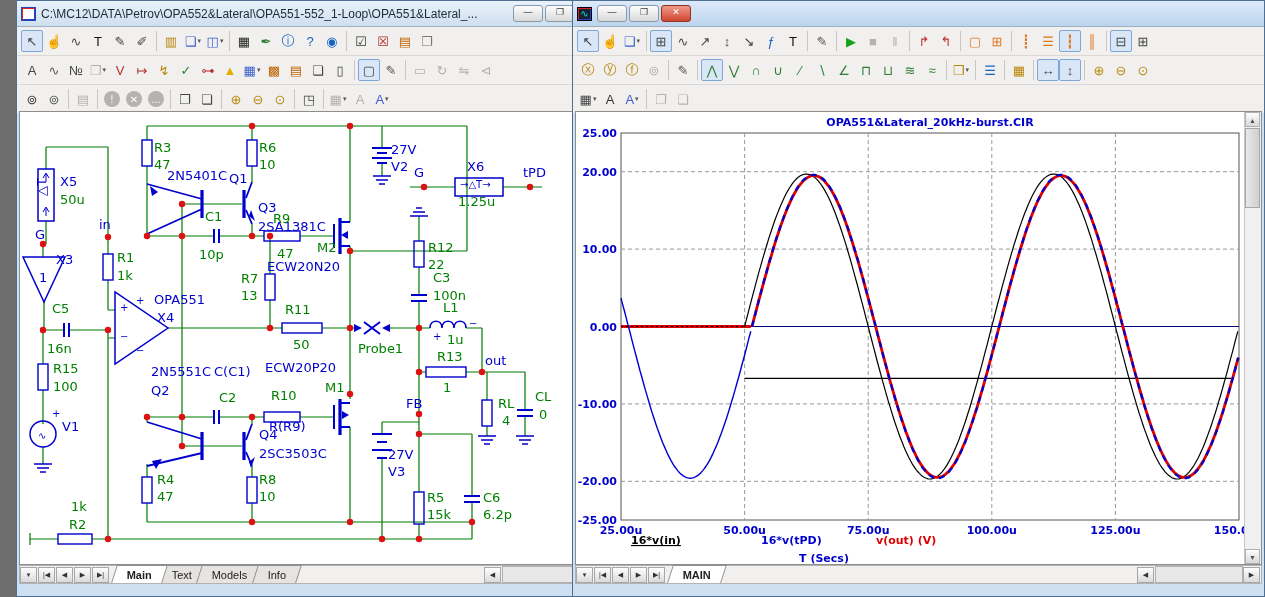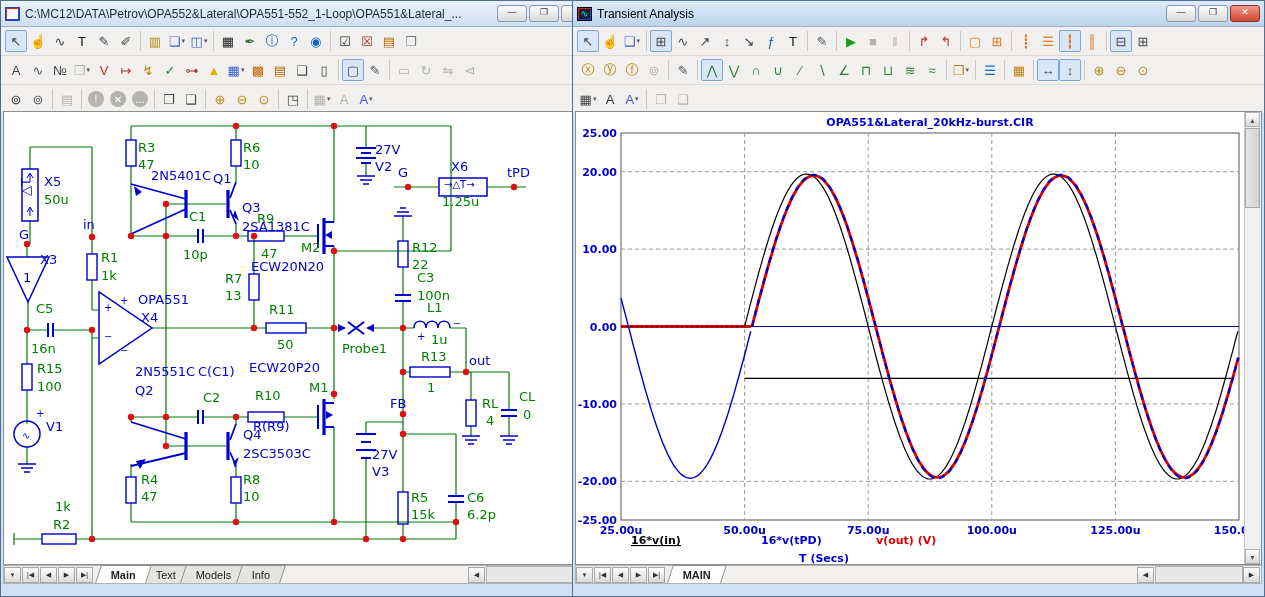--- a/index.html
+++ b/index.html
@@ -1,19 +1,19 @@
 <!DOCTYPE html>
 <html><head>
 <meta charset="utf-8">
 <style>
   html,body{margin:0;padding:0}
   body{width:1265px;height:597px;overflow:hidden;position:relative;background:#6e6e6e;
        font-family:"Liberation Sans",sans-serif;-webkit-font-smoothing:antialiased}
   .window{position:absolute;top:0;height:597px;border:1px solid #4f6f92;background:#cfe0f2;box-sizing:border-box}
-  #lwin{left:0;width:596px}
+  #lwin{left:16px;width:596px}
   #rwin{left:572px;width:693px}
   .titlebar{height:25px;display:flex;align-items:center;padding:0 4px;gap:5px;
             background:linear-gradient(#e9f2fb,#cfdfef);border-bottom:1px solid #9ab2c8}
   #rwin .titlebar{background:linear-gradient(#ddeafa,#bcd4ec)}
   .title-text{font-size:12px;color:#1b2b3a;white-space:nowrap;overflow:hidden;flex:1}
   .winbtns{display:flex;gap:2px}
   .winbtn{width:28px;height:15px;font-size:9px;line-height:13px;text-align:center;color:#333;
           background:linear-gradient(#fdfdfd,#d9d9d9);border:1px solid #8899aa;border-radius:3px}
   .winbtn.close-red{background:linear-gradient(#f09a8a,#d0452f);color:#fff;border-color:#903020}
   .appicon{width:15px;height:14px;background:#fff;border:1px solid #2244bb;box-sizing:border-box;
@@ -415,21 +415,20 @@
           <div class="tbtn">▶</div>
         </div>
     </div>
   </div>
   <div class="bottomfill"></div>
 </div>
 
 <div class="window" id="rwin">
   <div class="titlebar">
     <div class="appicon wave">∿</div>
-    <div class="title-text" style="color:#000">Transient Analysis</div>
     <div class="winbtns">
       <div class="winbtn">—</div>
       <div class="winbtn">❐</div>
       <div class="winbtn close-red">✕</div>
     </div>
   </div>
   <div class="tb">
       <div class="tbtn p">↖</div>
       <div class="tbtn">☝</div>
       <div class="tbtn" style="color: rgb(58, 95, 205);">❑<span class="dd">▾</span></div>

